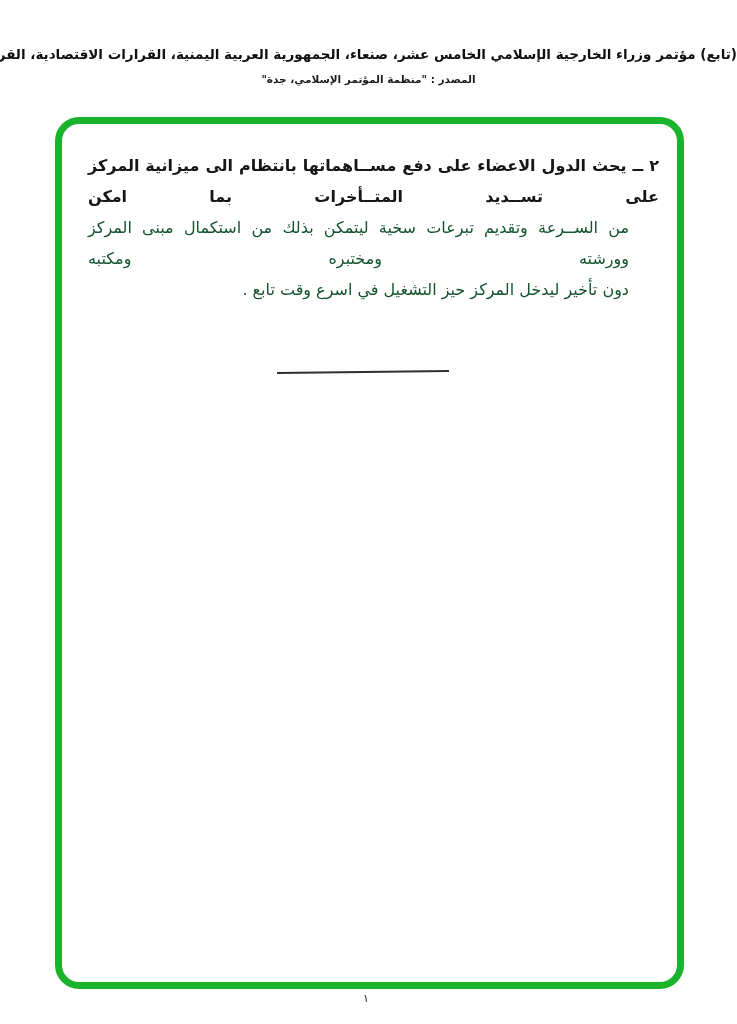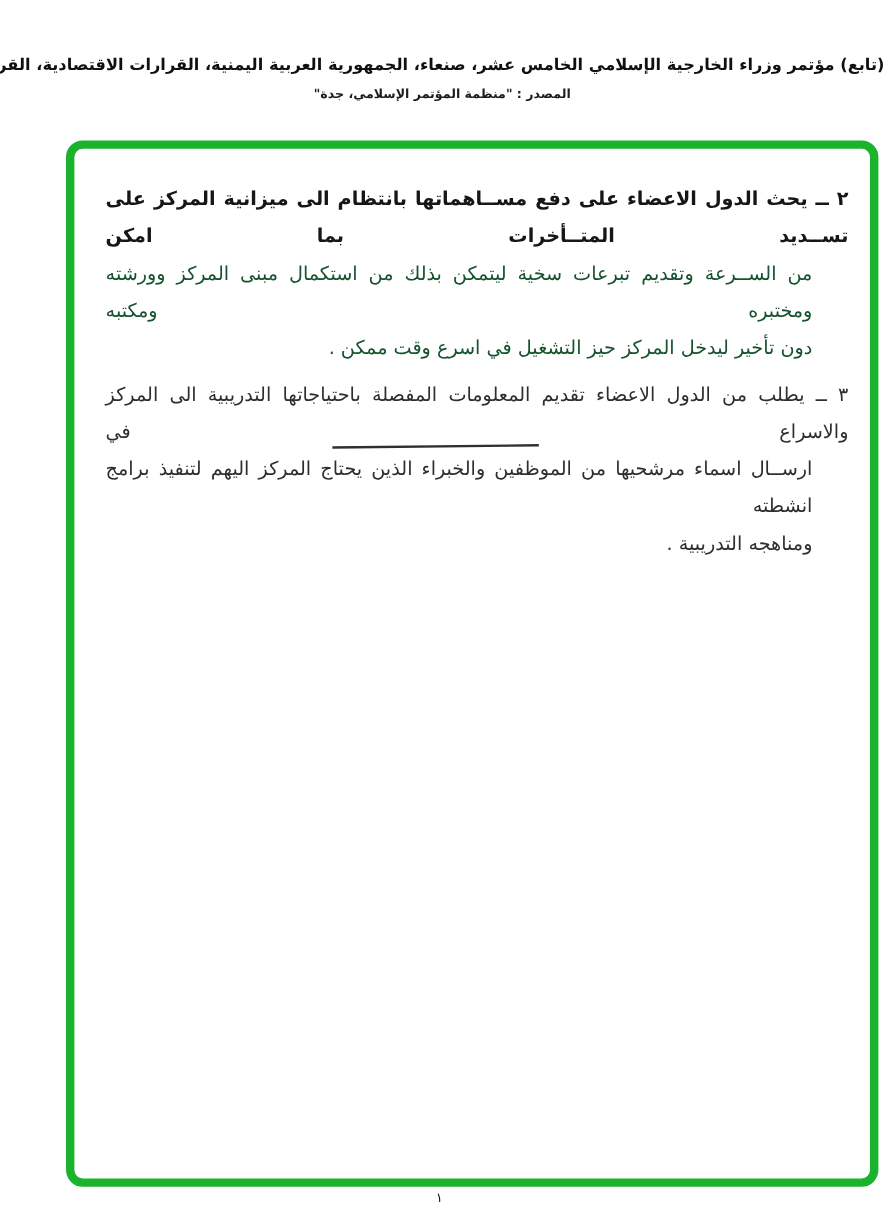--- a/index.html
+++ b/index.html
@@ -35,25 +35,25 @@
     margin-top: 11px;
     font-size: 10.5px;
     font-weight: bold;
     color: #1c1c1c;
   }
   
   .highlight-box {
     position: absolute;
     left: 55px;
     top: 117px;
-    width: 677px;
+    width: 629px;
     height: 872px;
     box-sizing: border-box;
     border: 7px solid #1cb32c;
-    border-radius: 14px;
+    border-radius: 24px;
     background: transparent;
   }
   .doc-content {
     position: absolute;
     inset: 0;
     padding: 26px 18px 0 26px;
     direction: rtl;
   }
   .para {
     margin: 0 0 8px 0;
@@ -103,28 +103,23 @@
     <div class="h-line1">(تابع) مؤتمر وزراء الخارجية الإسلامي الخامس عشر، صنعاء، الجمهورية العربية اليمنية، القرارات الاقتصادية، القرار الرقم ١٥/٢٠- أق</div>
     <div class="h-line2">المصدر :  "منظمة المؤتمر الإسلامي، جدة"</div>
   </div>
 
   <div class="highlight-box" style="border-color: rgb(28, 179, 44);">
     <div class="doc-content">
 
       <div class="para">
         <div class="p-line fill bold-line">٢ ــ يحث الدول الاعضاء على دفع مســاهماتها بانتظام الى ميزانية المركز على تســديد المتــأخرات بما امكن</div>
         <div class="p-line fill indent light-line">من الســرعة وتقديم تبرعات سخية ليتمكن بذلك من استكمال مبنى المركز وورشته ومختبره ومكتبه</div>
-        <div class="p-line short indent light-line">دون تأخير ليدخل المركز حيز التشغيل في  اسرع وقت ممكن .</div>
+        <div class="p-line short indent light-line">دون تأخير ليدخل المركز حيز التشغيل في  اسرع وقت تابع .</div>
       </div>
 
-      <div class="para">
-        <div class="p-line fill">٣ ــ يطلب من الدول الاعضاء تقديم المعلومات المفصلة باحتياجاتها التدريبية الى المركز والاسراع في</div>
-        <div class="p-line fill indent">ارســال اسماء مرشحيها من الموظفين والخبراء الذين يحتاج المركز اليهم لتنفيذ برامج انشطته</div>
-        <div class="p-line short indent">ومناهجه التدريبية .</div>
-      </div>
 
     </div>
   </div>
 
   <div class="divider"></div>
 
   <div class="page-number">١</div>
 
 </div>
 

